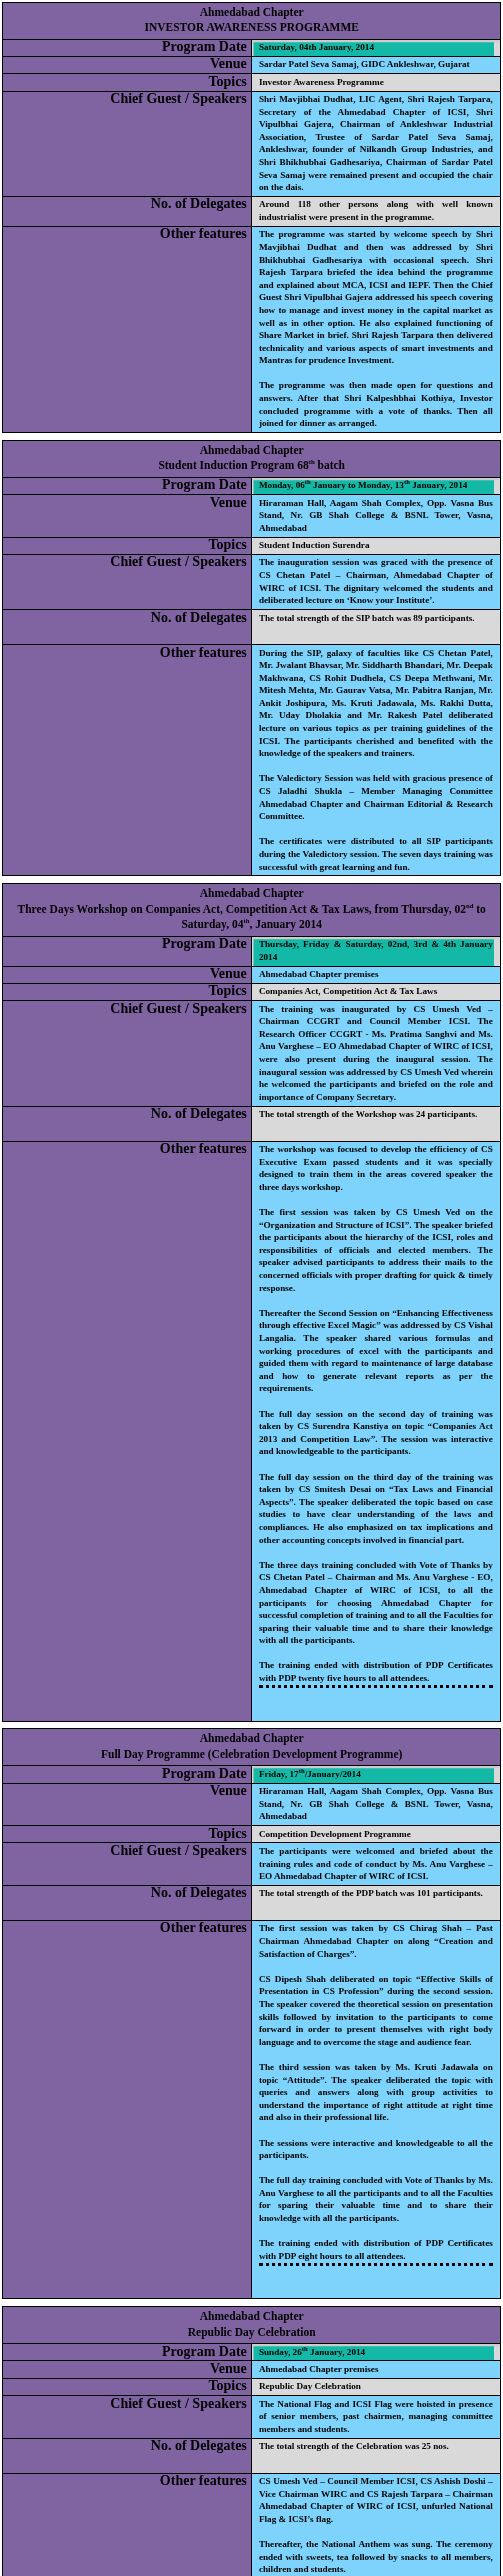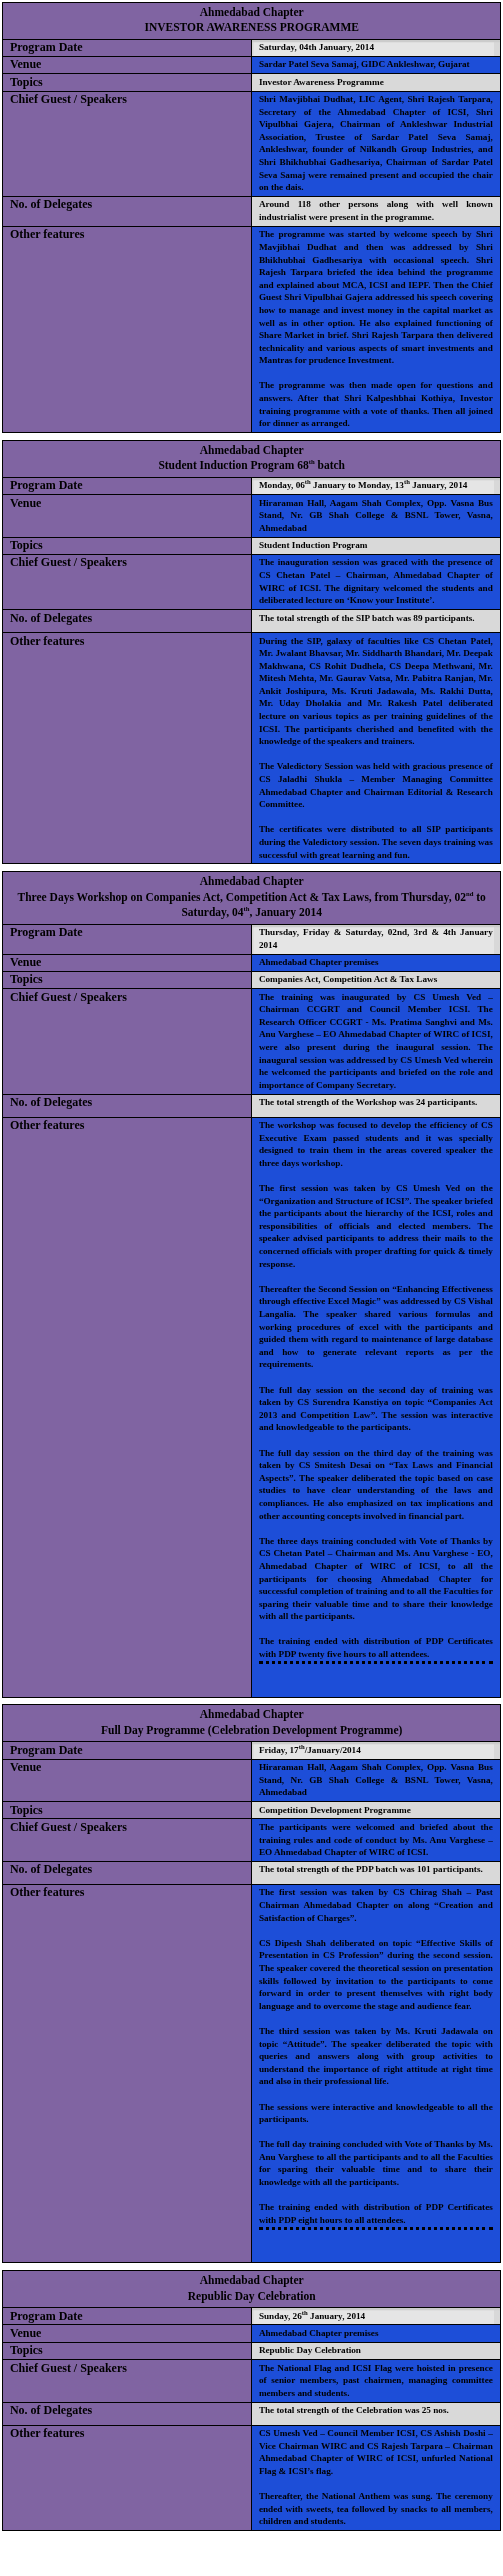--- a/index.html
+++ b/index.html
@@ -31,42 +31,42 @@
     background: #8064A2;
     font-size: 11.5px;
     font-weight: bold;
     line-height: 15.5px;
     padding: 2.2px 6px 3px 6px;
   }
   .title-line { margin: 0; }
   td.label-cell {
     background: #8064A2;
     width: 164px;
-    font-size: 12px;
+    font-size: 14px;
     font-weight: bold;
     padding: 1.5px 4.4px 1.5px 6.7px;
     line-height: 12.6px;
-    text-align: left;
+    text-align: right;
   }
   td.value-cell {
     font-size: 9.2px;
     font-weight: bold;
     line-height: 12.6px;
     padding: 1.5px 7.4px 2.2px 6.7px;
     text-align: justify;
-    background: #1d4ed8;
+    background: #7dd3fc;
   }
   td.value-cell p { margin: 0 0 12.6px 0; }
   td.value-cell p:last-of-type { margin-bottom: 0; }
   td.value-cell.bg-gray { background: #D9D9D9; }
   td.value-cell.bg-date {
-    background: #e5e5e5;
+    background: #14b8a6;
     box-shadow: inset 0 2.2px 0 #cccccc, inset -6px 0 0 #d8d8d8, inset 1.5px 0 0 #d8d8d8;
   }
-  td.value-cell.tall { height: 23px; }
+  td.value-cell.tall { height: 35px; }
   .dotted-divider {
     border-bottom: 3px dotted #000000;
     height: 0.7px;
     margin: 0;
   }
   .tail-space { height: 30px; }
   sup { font-size: 6.7px; line-height: 0; }
 </style>
 </head>
 <body>
@@ -114,21 +114,21 @@
     <td class="label-cell">No. of Delegates</td>
     <td class="value-cell bg-gray">
             <p>Around 118 other persons along with well known industrialist were present in the programme.</p>
           </td>
   </tr>
 
   <tr>
     <td class="label-cell">Other features</td>
     <td class="value-cell">
             <p>The programme was started by welcome speech by Shri Mavjibhai Dudhat and then was addressed by Shri Bhikhubhai Gadhesariya with occasional speech. Shri Rajesh Tarpara briefed the idea behind the programme and explained about MCA, ICSI and IEPF. Then the Chief Guest Shri Vipulbhai Gajera addressed his speech covering how to manage and invest money in the capital market as well as in other option. He also explained functioning of Share Market in brief. Shri Rajesh Tarpara then delivered technicality and various aspects of smart investments and Mantras for prudence Investment.</p>
-            <p>The programme was then made open for questions and answers. After that Shri Kalpeshbhai Kothiya, Investor training programme with a vote of thanks. Then all joined for dinner as arranged.</p>
+            <p>The programme was then made open for questions and answers. After that Shri Kalpeshbhai Kothiya, Investor concluded programme with a vote of thanks. Then all joined for dinner as arranged.</p>
           </td>
   </tr>
 </tbody>
   </table>
 
   <table class="event-table">
     <thead>
       <tr>
         <th class="title-cell" colspan="2">
           <div class="title-line">Ahmedabad Chapter</div>
@@ -147,21 +147,21 @@
   <tr>
     <td class="label-cell">Venue</td>
     <td class="value-cell">
             <p>Hiraraman Hall, Aagam Shah Complex, Opp. Vasna Bus Stand, Nr. GB Shah College &amp; BSNL Tower, Vasna, Ahmedabad</p>
           </td>
   </tr>
 
   <tr>
     <td class="label-cell">Topics</td>
     <td class="value-cell bg-gray">
-            <p>Student Induction Program</p>
+            <p>Student Induction Surendra</p>
           </td>
   </tr>
 
   <tr>
     <td class="label-cell">Chief Guest / Speakers</td>
     <td class="value-cell">
             <p>The inauguration session was graced with the presence of CS Chetan Patel – Chairman, Ahmedabad Chapter of WIRC of ICSI. The dignitary welcomed the students and deliberated lecture on ‘Know your Institute’.</p>
           </td>
   </tr>
 

